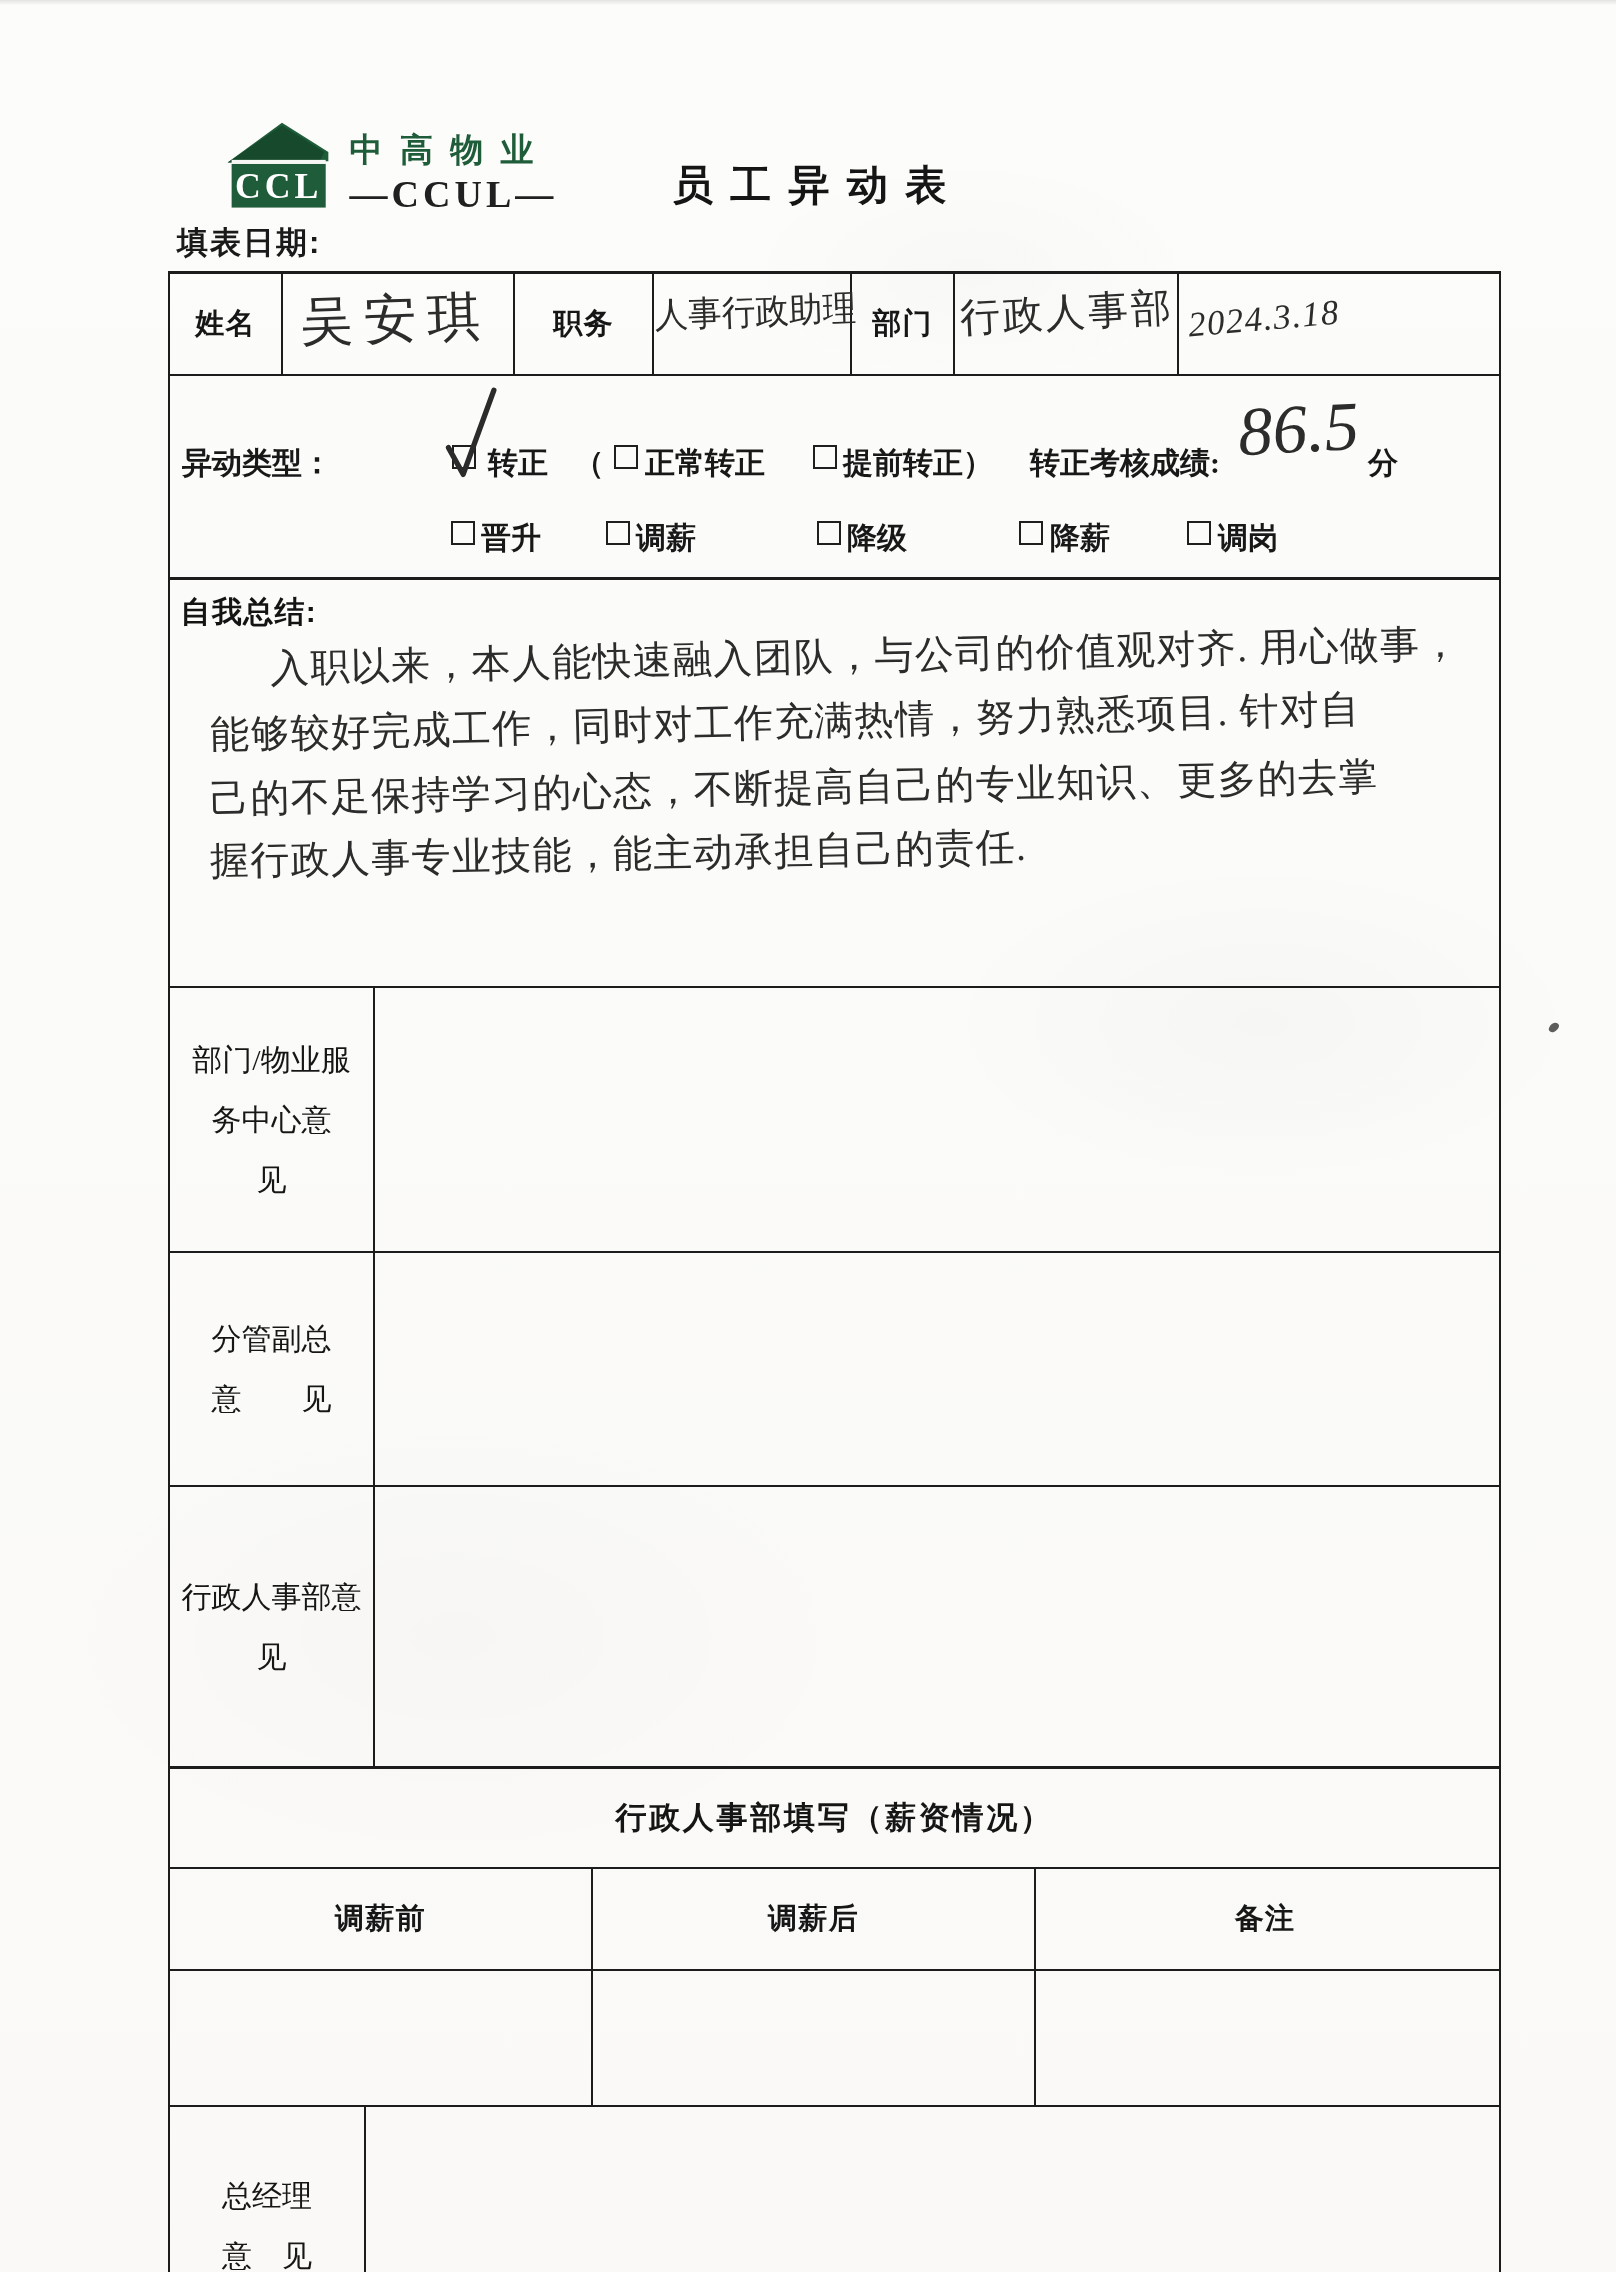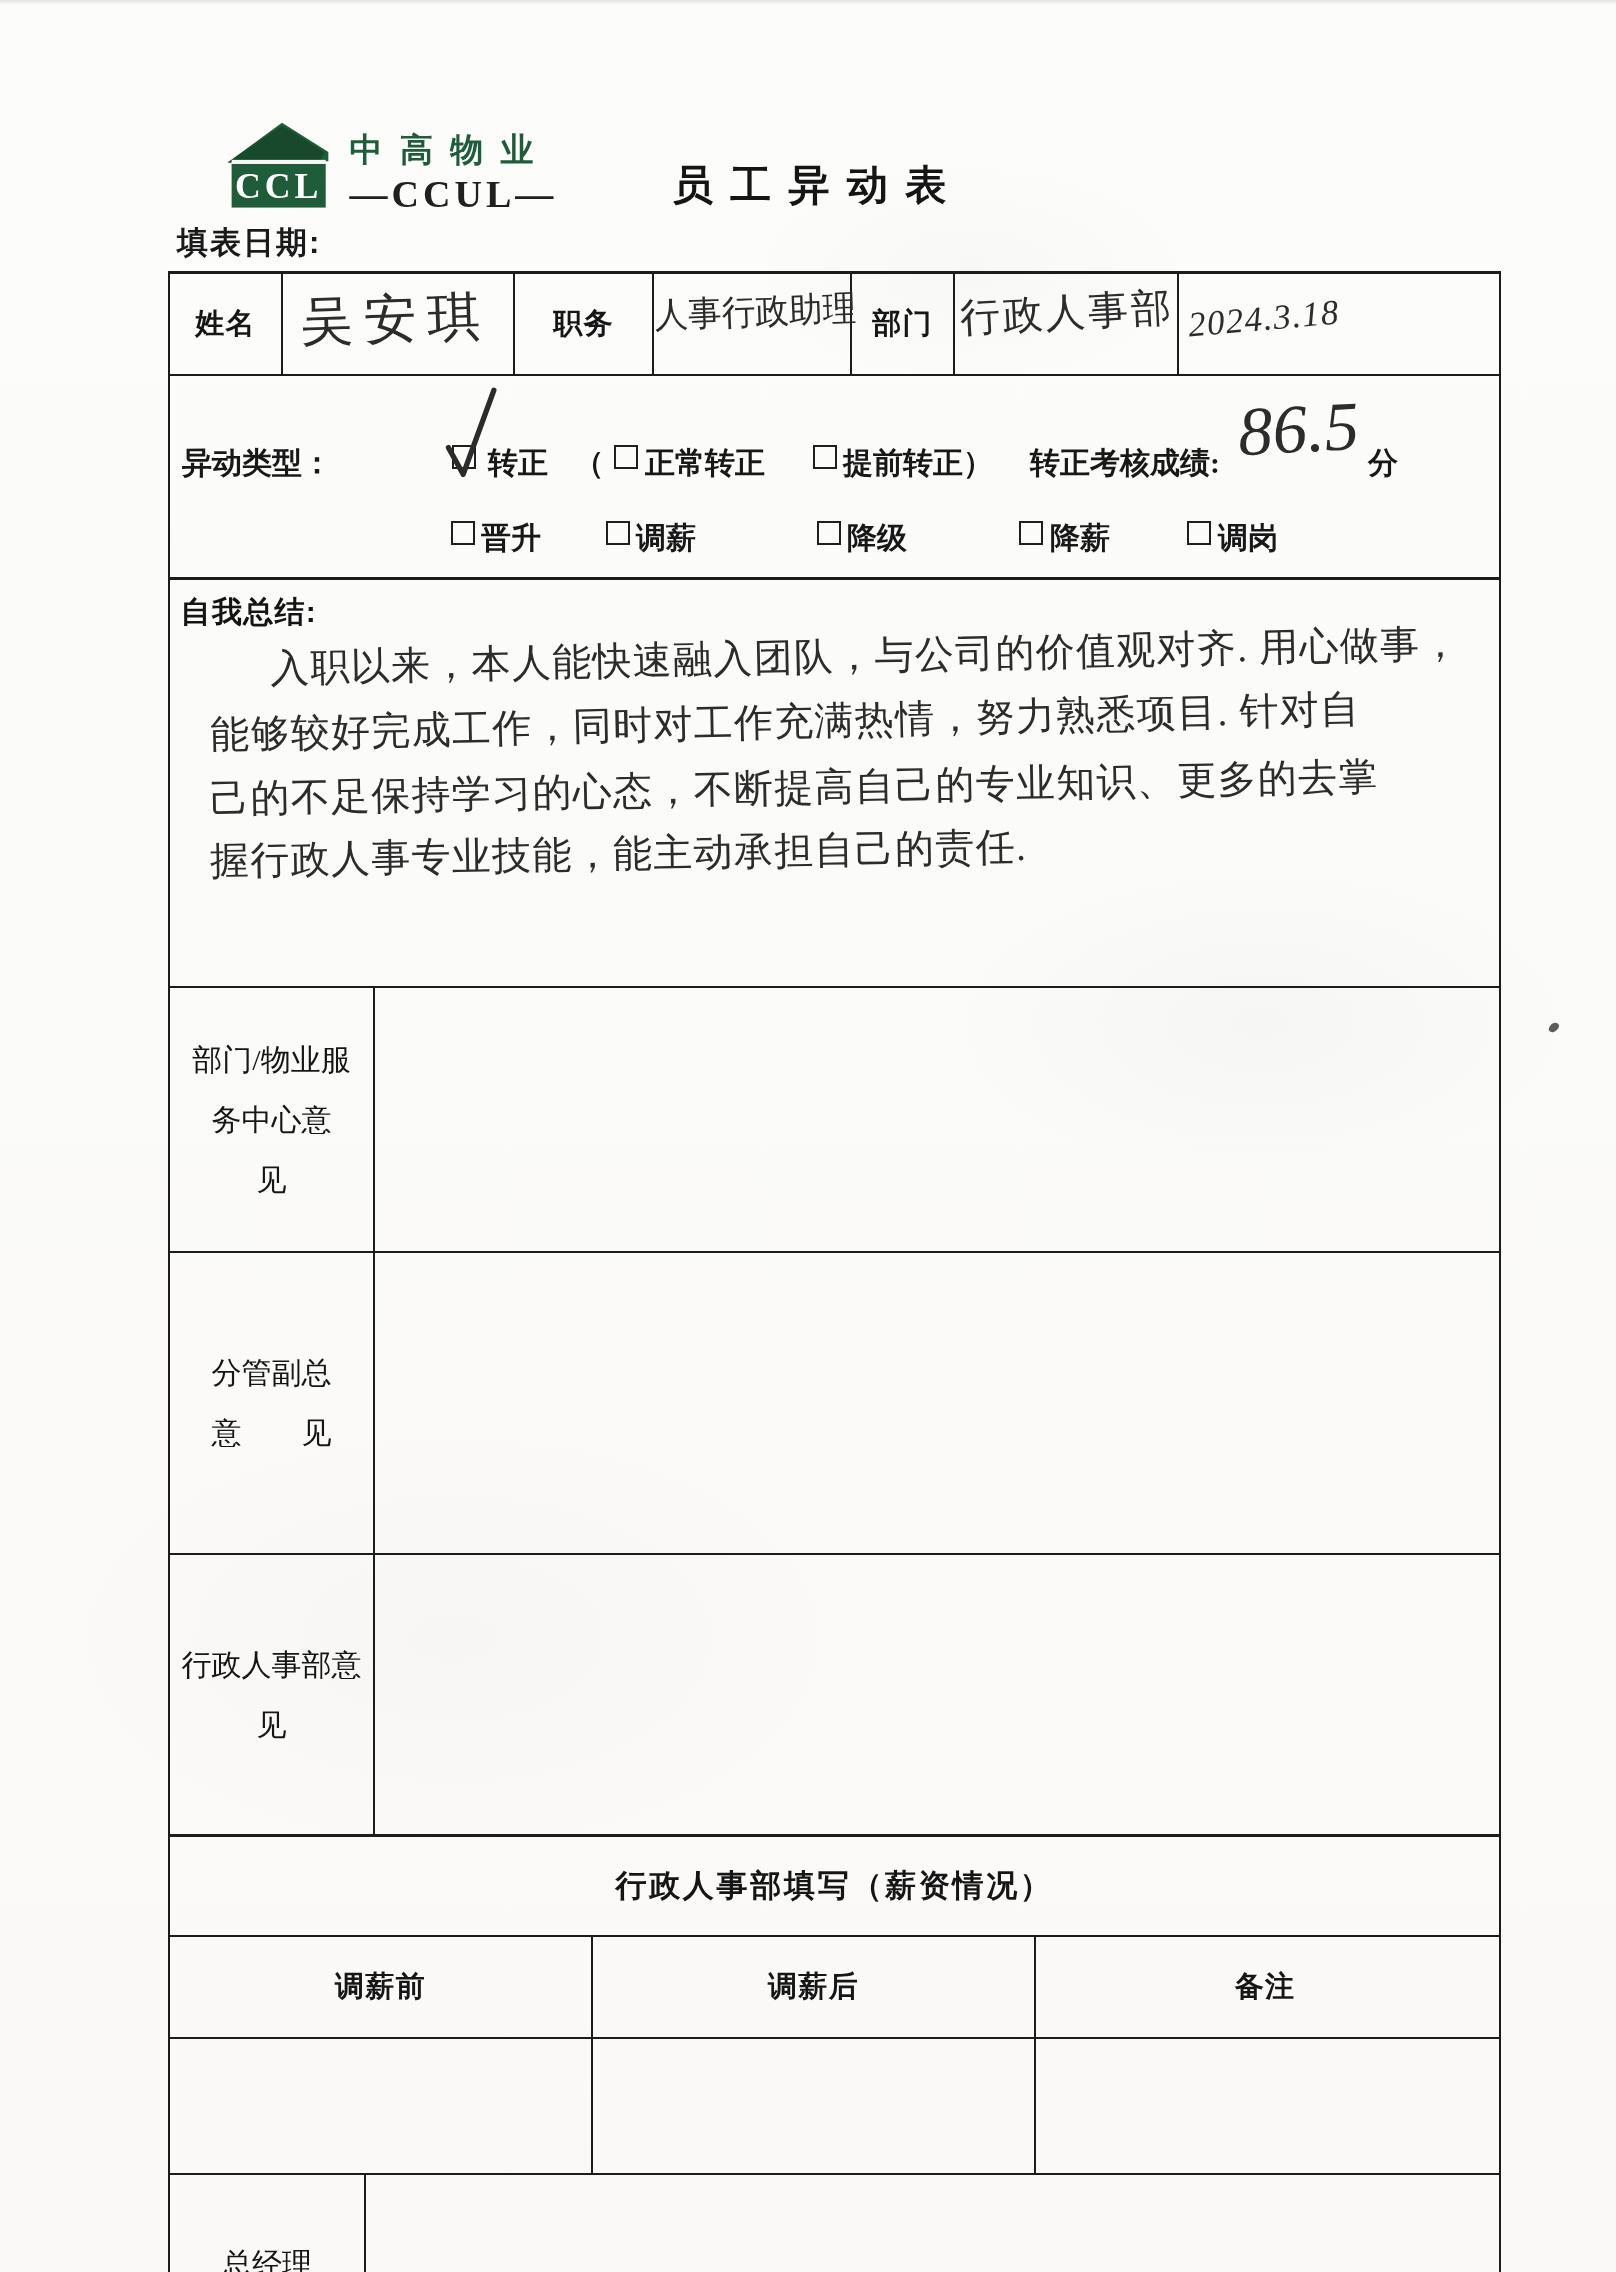--- a/index.html
+++ b/index.html
@@ -49,21 +49,21 @@
   }
   .row{display:flex;box-sizing:border-box;position:relative;border-bottom:2px solid #1c1c1c;}
   .cell{box-sizing:border-box;position:relative;display:flex;align-items:center;justify-content:center;}
   .cell.rb{border-right:2px solid #1c1c1c;}
   .lbl{font-size:29px;font-weight:600;color:#161616;letter-spacing:1.3px;text-align:right;line-height:1.9;}
 
   .row-info{height:102px;border-bottom-width:2.7px;}
   .row-change{height:204px;border-bottom-width:3.3px;display:block;}
   .row-summary{height:408px;border-bottom-width:2.7px;display:block;}
   .row-op1{height:265px;}
-  .row-op2{height:302px;}
+  .row-op2{height:234px;}
   .row-op3{height:282px;border-bottom-width:3.3px;}
   .row-salary-title{height:100px;display:flex;align-items:center;justify-content:center;}
   .row-salary-head{height:102px;border-bottom-width:2.7px;}
   .row-salary-empty{height:136px;border-bottom-width:2.7px;}
   .row-gm{height:227px;border-bottom:none;}
 
   
   .hand{
     font-family:cursive;
     color:#2c2c2c;position:absolute;white-space:nowrap;line-height:1;

